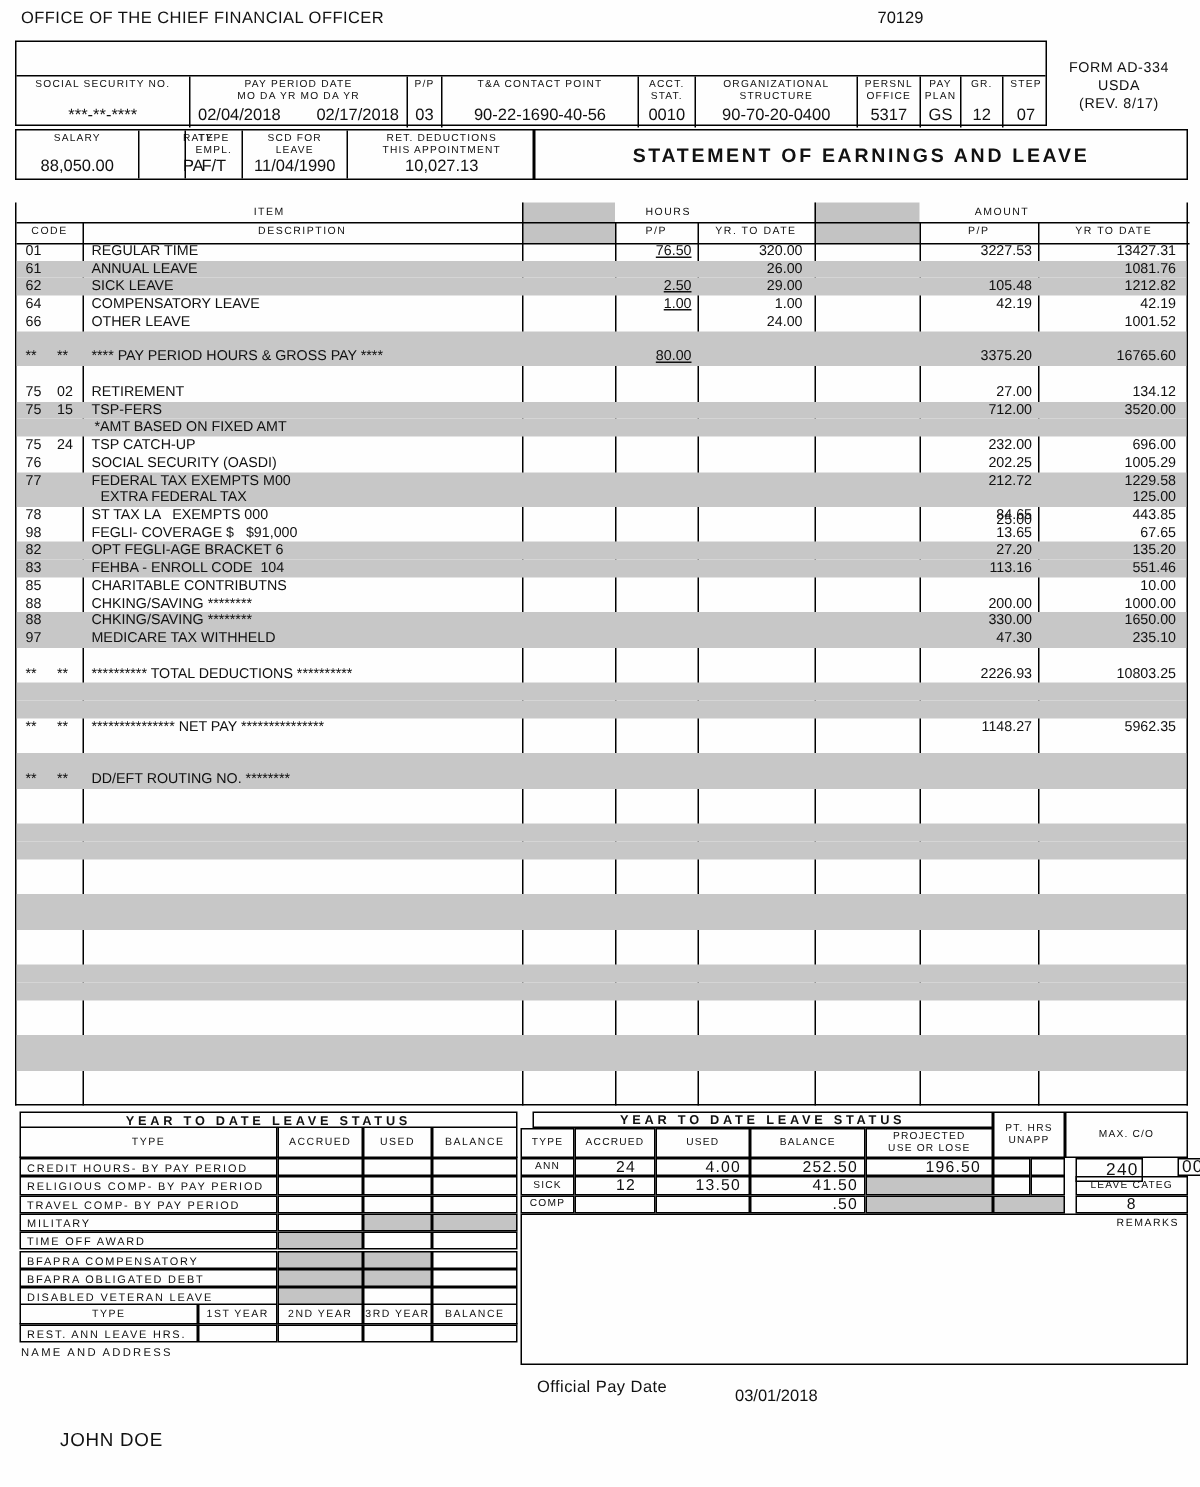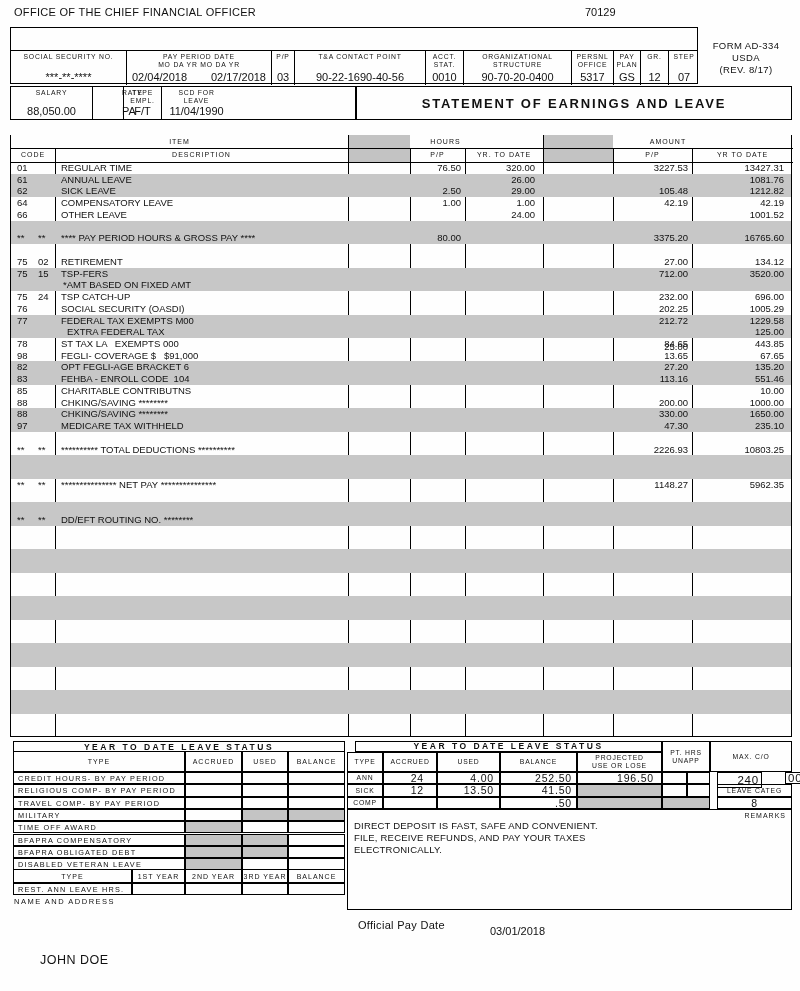--- a/index.html
+++ b/index.html
@@ -24,21 +24,21 @@
   
   .etable{left:10px;top:135px;width:782px;height:602px;border:1px solid #000;border-top:none;}
   .h1lbl,.h2lbl{font-size:7px;letter-spacing:1px;text-align:center;line-height:12px;}
   .vline{width:1px;background:#000;}
   .hline{height:1px;background:#000;left:0;width:782px;}
   .shade{background:#c3c3c3;}
   .stripe{position:absolute;left:0;width:100%;}
   .g{background:#c7c7c7;}
   .ecell{position:absolute;font-size:9.5px;line-height:11.73px;white-space:pre;}
   .ecode{left:6px;} .esub{left:27px;} .edesc{left:50px;}
-  .ehpp{left:399px;width:51px;text-align:right;}
+  .ehpp{left:399px;width:51px;text-align:right;text-decoration:underline;}
   .ehytd{left:454px;width:70px;text-align:right;}
   .eapp{left:602px;width:75px;text-align:right;}
   .eaytd{left:681px;width:92px;text-align:right;}
   
   .lltable{left:13px;top:741px;width:332px;height:154px;}
   .lltitle{left:0;top:0;width:332px;height:11px;border:1.5px solid #000;
            font-size:8.5px;font-weight:700;letter-spacing:2.5px;text-align:center;line-height:10px;}
   .llhead{border:1.5px solid #000;border-top:none;font-size:7px;letter-spacing:1px;
           text-align:center;display:flex;align-items:center;justify-content:center;}
   .llrowlbl{font-size:7.3px;letter-spacing:1.2px;padding-left:4px;white-space:nowrap;}
@@ -144,20 +144,27 @@
         <div class="lbl">EMPL.</div>
       </div>
       <div class="val">F/T</div>
     </div>
     <div class="abs scell" style="left:150px;width:70px;">
       <div>
         <div class="lbl">SCD FOR</div>
         <div class="lbl">LEAVE</div>
       </div>
       <div class="val">11/04/1990</div>
+    </div>
+    <div class="abs scell" style="left:220px;width:126px;">
+      <div>
+        <div class="lbl">RET. DEDUCTIONS</div>
+        <div class="lbl">THIS APPOINTMENT</div>
+      </div>
+      <div class="val">10,027.13</div>
     </div>
   </div>
 
   <div class="abs stbox" style="display:flex;align-items:center;justify-content:center;">
     <div style="font-size:13px;font-weight:700;letter-spacing:1.8px;">STATEMENT OF EARNINGS AND LEAVE</div>
   </div>
 
 
   <div class="abs etable">
 
@@ -436,25 +443,20 @@
     <div class="abs rtcell" style="left:36px;top:55.6px;width:54px;height:12.4px;"></div>
     <div class="abs rtcell" style="left:90px;top:55.6px;width:63px;height:12.4px;"></div>
     <div class="abs rtcell rtval" style="left:153px;top:55.6px;width:77px;height:12.4px;justify-content:flex-end;padding-right:4px;">.50</div>
     <div class="abs rtcell" style="left:230px;top:55.6px;width:85px;height:12.4px;background:#c4c4c4;"></div>
     <div class="abs rtcell" style="left:315px;top:55.6px;width:48px;height:12.4px;background:#c4c4c4;"></div>
     <div class="abs rtcell rtval" style="left:370px;top:55.6px;width:75px;height:12.4px;">8</div>
   </div>
 
   <div class="abs ddbox">
     <div class="abs remarks" style="right:5px;top:2px;">REMARKS</div>
-    <div class="abs ddtext" style="left:6px;top:10px;">
-      <div>DIRECT DEPOSIT IS FAST, SAFE AND CONVENIENT.</div>
-      <div>FILE, RECEIVE REFUNDS, AND PAY YOUR TAXES</div>
-      <div>ELECTRONICALLY.</div>
-    </div>
   </div>
 
   <div class="abs" style="left:358px;top:919px;font-size:11px;letter-spacing:.3px;">Official Pay Date</div>
   <div class="abs" style="left:490px;top:925px;font-size:11px;">03/01/2018</div>
   <div class="abs addr" style="left:40px;top:919px;">
     <div>JOHN DOE</div>
     
     
   </div>
 

